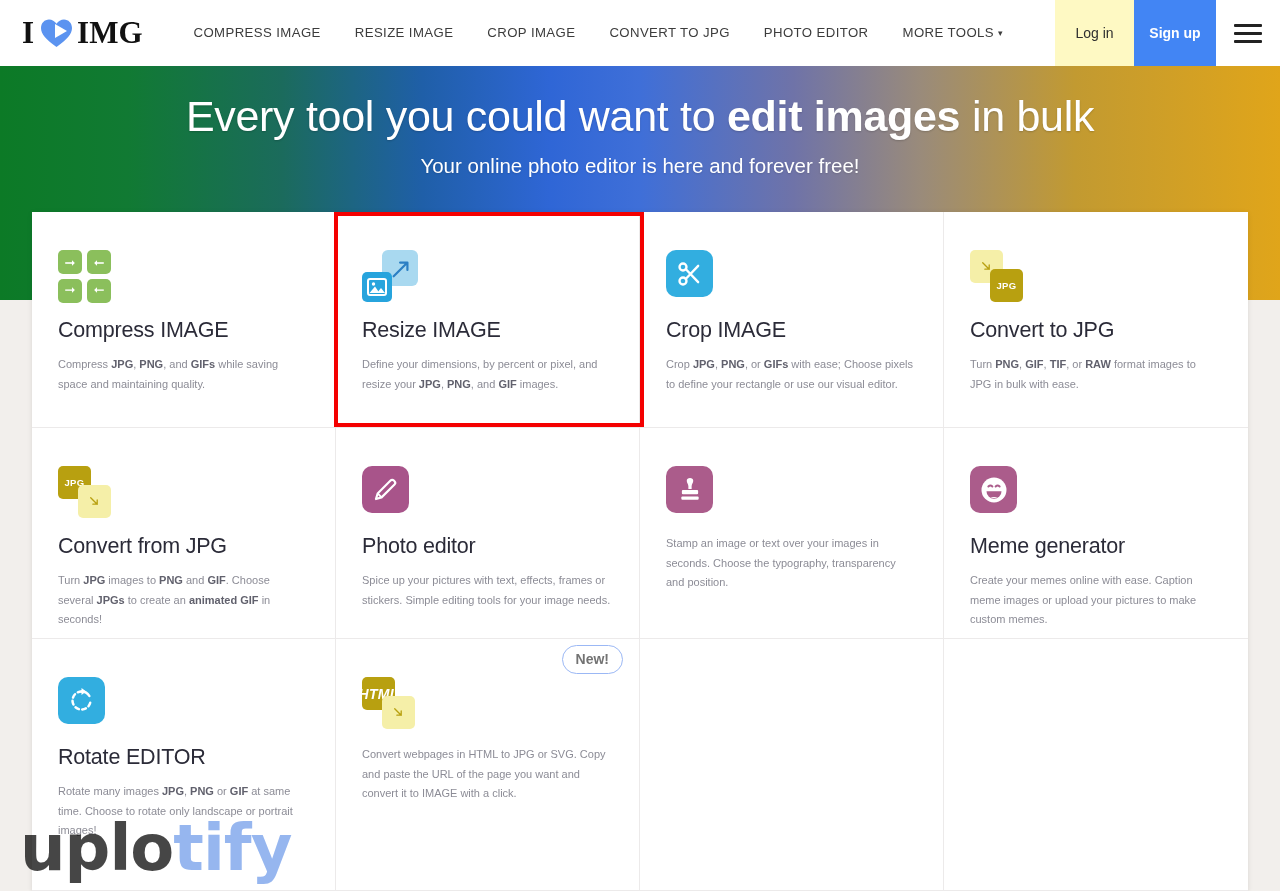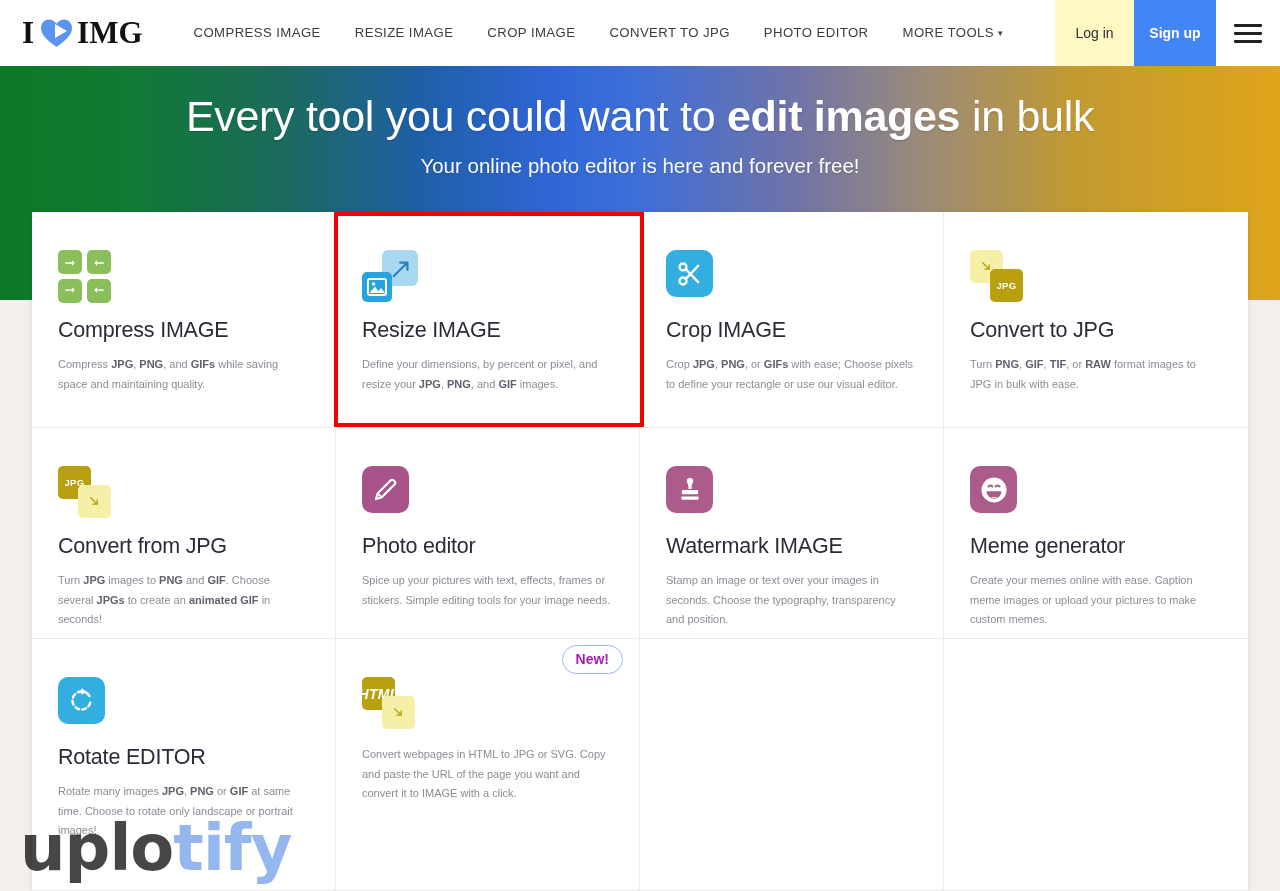--- a/index.html
+++ b/index.html
@@ -146,21 +146,21 @@
     pointer-events: none;
   }
 
   
   .new-badge {
     position: absolute;
     top: 6px; right: 16px;
     border: 1px solid #9bb8f5;
     border-radius: 15px;
     padding: 5px 13px 6px;
-    font-size: 14px; color: #a21caf; font-weight: bold;
+    font-size: 14px; color: #737373; font-weight: bold;
     background: #fff;
   }
 
   
   .g-sq { width: 24px; height: 24px; background: #8bbf5c; border-radius: 5px;
           display:flex; align-items:center; justify-content:center;
           color:#fff; font-size: 13px; line-height: 1; }
 
   
   .rs-back { position:absolute; left: 20px; top: 0px; width: 36px; height: 36px;
@@ -352,21 +352,20 @@
       <div class="card">
         <div class="card-icon">
           <div class="big-sq c-purple2">
             <svg width="26" height="26" viewBox="0 0 24 24" aria-hidden="true">
               <path d="M9 3.5 C9 2 10.3 1 12 1 C13.7 1 15 2 15 3.5 C15 5.5 13.5 6.5 13.5 8.5 L13.5 11 L10.5 11 L10.5 8.5 C10.5 6.5 9 5.5 9 3.5 Z" fill="#fff"></path>
               <rect x="4.5" y="12" width="15" height="4" rx="1" fill="#fff"></rect>
               <rect x="4" y="18" width="16" height="3" rx="1" fill="#fff"></rect>
             </svg>
           </div>
         </div>
-        <div class="card-title">Watermark IMAGE</div>
         <div class="card-desc">Stamp an image or text over your images in seconds. Choose the typography, transparency and position.</div>
       </div>
 
       <div class="card">
         <div class="card-icon">
           <div class="big-sq c-purple2">
             <svg width="30" height="30" viewBox="0 0 24 24" aria-hidden="true">
               <circle cx="12" cy="12" r="10" fill="#fff"></circle>
               <path d="M7.5 9.2 q1.6 -1.6 3.2 0" stroke="#ab5c8b" stroke-width="1.6" fill="none" stroke-linecap="round"></path>
               <path d="M13.3 9.2 q1.6 -1.6 3.2 0" stroke="#ab5c8b" stroke-width="1.6" fill="none" stroke-linecap="round"></path>

